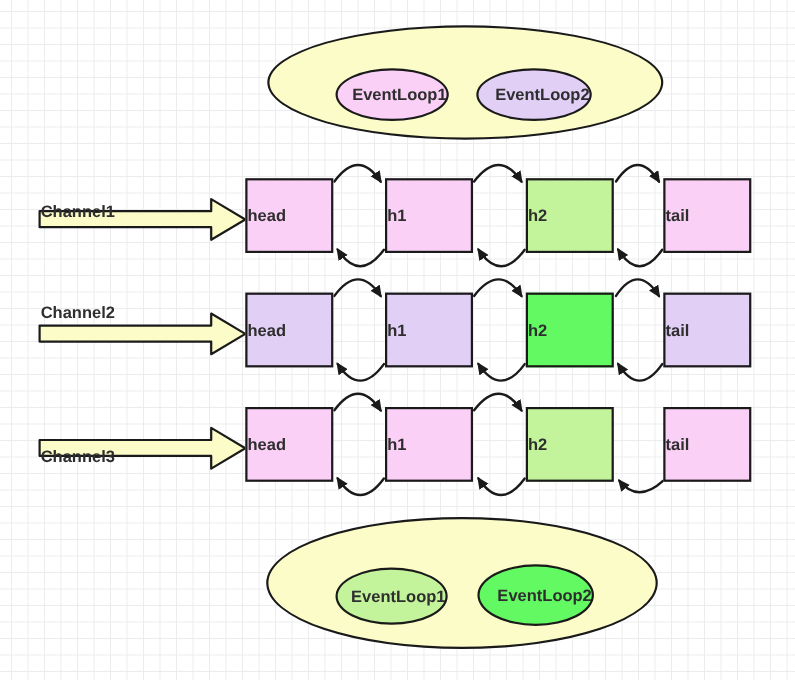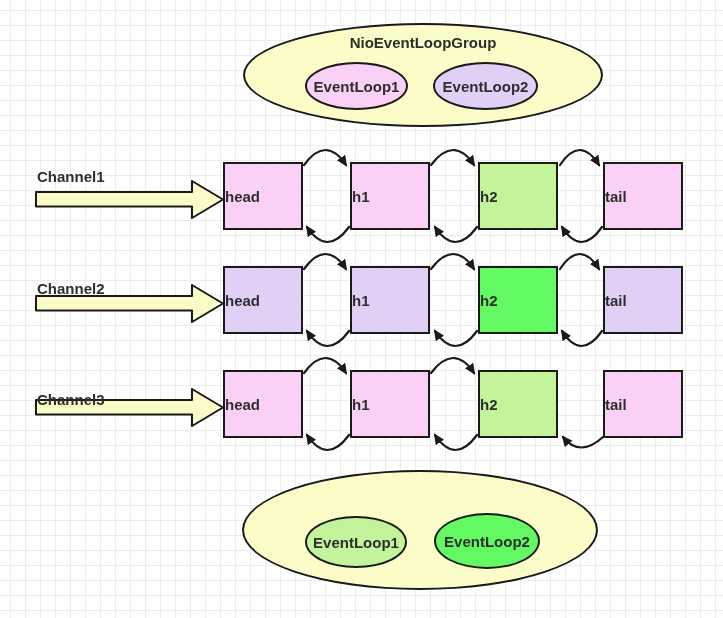--- a/index.html
+++ b/index.html
@@ -17,33 +17,33 @@
   }
   svg.overlay{position:absolute;left:0;top:0;z-index:1;}
   .link{fill:none;stroke:#1A1A1A;stroke-width:2.2;stroke-linecap:round;}
   .blockarrow{stroke:#1A1A1A;stroke-width:2;stroke-linejoin:round;}
   .box{
     position:absolute;width:80px;height:68px;box-sizing:border-box;
     border:2px solid #1A1A1A;display:flex;align-items:center;justify-content:flex-start;
     font-weight:bold;font-size:15px;color:#2E2E2E;z-index:2;
   }
   .chan-label{
-    position:absolute;left:37px;font-weight:bold;font-size:15px;color:#2E2E2E;z-index:2;
+    position:absolute;left:37px;font-weight:bold;font-size:15px;color:#2E2E2E;z-index:2;margin-top:16px;
   }
   .group-ellipse{
     position:absolute;box-sizing:border-box;border:2px solid #1A1A1A;border-radius:50%;
     z-index:2;
   }
   .group-title{
     position:absolute;left:0;width:100%;text-align:center;
     font-weight:bold;font-size:15px;color:#2E2E2E;
   }
   .loop-ellipse{
     position:absolute;box-sizing:border-box;border:2px solid #1A1A1A;border-radius:50%;
-    display:flex;align-items:center;justify-content:center;
+    display:flex;align-items:center;justify-content:flex-end;
     font-weight:bold;font-size:15px;color:#2E2E2E;
   }
 </style>
 </head>
 <body>
 
 <div class="canvas">
 
   <svg class="overlay" width="723" height="618">
     <defs>
@@ -71,31 +71,30 @@
     <path class="link" marker-end="url(#ah)" d="M 602 331 Q 581 361 562 331"></path>
 
     <path class="link" marker-end="url(#ah)" d="M 304 373 Q 326 343 346 373"></path>
     <path class="link" marker-end="url(#ah)" d="M 349 435 Q 327 465 307 435"></path>
     <path class="link" marker-end="url(#ah)" d="M 431 373 Q 454 343 474 373"></path>
     <path class="link" marker-end="url(#ah)" d="M 477 435 Q 455 465 435 435"></path>
     <path class="link" marker-end="url(#ah)" d="M 603 437 Q 580 458 563 437"></path>
   </svg>
 
   <div class="group-ellipse" style="left: 243px; top: 23px; width: 360px; height: 104px; background-color: rgb(252, 252, 201);">
-    <div class="group-title" style="top:9px;">NioEventLoopGroup</div>
     <div class="loop-ellipse" style="left: 60px; top: 37px; width: 103px; height: 48px; background-color: rgb(251, 208, 246);">
       <span>EventLoop1</span>
     </div>
     <div class="loop-ellipse" style="left: 188px; top: 37px; width: 105px; height: 48px; background-color: rgb(226, 207, 246);">
       <span>EventLoop2</span>
     </div>
   </div>
 
   <div class="chan-label" style="top:168px;">Channel1</div>
-  <div class="chan-label" style="top:280px;">Channel2</div>
+  <div class="chan-label" style="top:260px;">Channel2</div>
   <div class="chan-label" style="top:391px;">Channel3</div>
 
   <div class="box" style="left: 223px; top: 162px; background-color: rgb(251, 208, 246);">
     <span>head</span>
   </div>
   <div class="box" style="left: 350px; top: 162px; background-color: rgb(251, 208, 246);">
     <span>h1</span>
   </div>
   <div class="box" style="left: 478px; top: 162px; background-color: rgb(195, 244, 155);">
     <span>h2</span>

